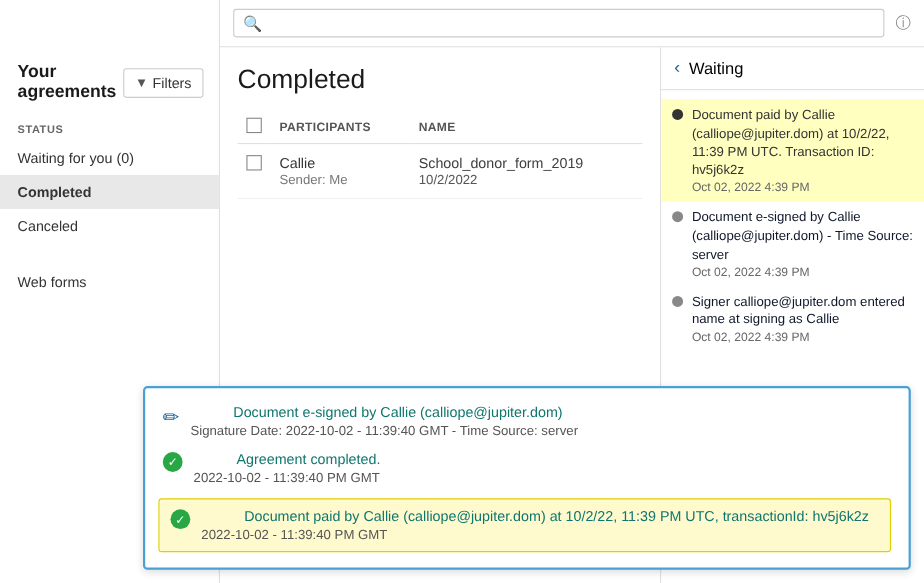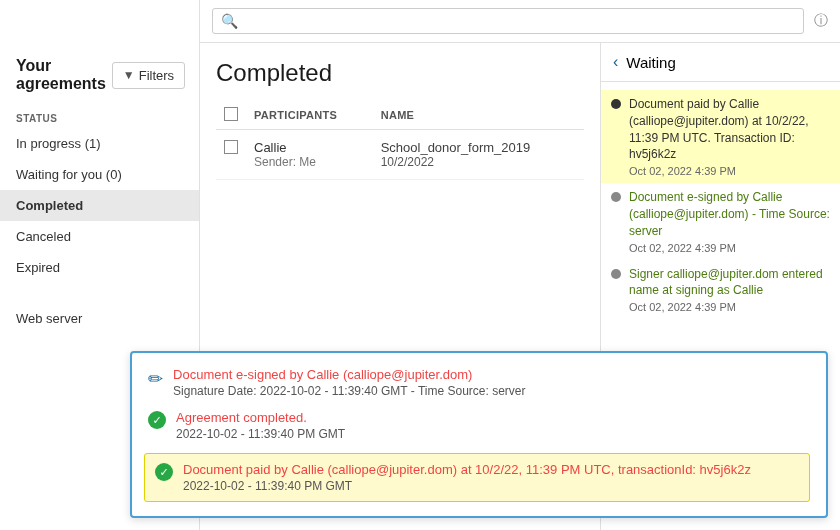--- a/index.html
+++ b/index.html
@@ -45,31 +45,31 @@
 
     
     .activity-panel { width: 240px; border-left: 1px solid #e0e0e0; display: flex; flex-direction: column; overflow: hidden; }
     .activity-header { display: flex; align-items: center; padding: 10px 12px; border-bottom: 1px solid #e0e0e0; gap: 4px; font-size: 15px; font-weight: 500; }
     .back-arrow { cursor: pointer; color: #1a6496; font-size: 16px; margin-right: 4px; }
     .activity-list { flex: 1; overflow-y: auto; padding: 8px 0; }
     .activity-item { display: flex; gap: 8px; padding: 6px 10px; position: relative; }
     .activity-dot { width: 10px; height: 10px; border-radius: 50%; background: #888; flex-shrink: 0; margin-top: 3px; }
     .activity-dot.dark { background: #333; }
     .activity-text-wrap { flex: 1; }
-    .activity-text { font-size: 12px; color: #4d7c0f; line-height: 1.4; }
+    .activity-text { font-size: 12px; color: #0f172a; line-height: 1.4; }
     .activity-date { font-size: 11px; color: #666; margin-top: 2px; }
     .activity-item.highlighted { background: #ffffc0; border: none; }
     .activity-item.highlighted .activity-text { color: #333; }
 
     
     .popup-overlay { position: absolute; bottom: 12px; left: 130px; right: 12px; background: #fff; border: 2px solid #4a9fd4; border-radius: 4px; padding: 14px 16px; z-index: 10; box-shadow: 0 2px 8px rgba(0,0,0,0.15); }
     .popup-item { display: flex; align-items: flex-start; gap: 10px; margin-bottom: 12px; }
     .popup-item:last-child { margin-bottom: 0; }
     .popup-icon { flex-shrink: 0; margin-top: 1px; }
-    .popup-text-main { font-size: 13px; color: #ef4444; font-weight: 500; }
+    .popup-text-main { font-size: 13px; color: #0f766e; font-weight: 500; margin-left: 39px; }
     .popup-text-sub { font-size: 12px; color: #555; margin-top: 2px; }
     .popup-item.highlighted-yellow { background: #fffacd; border: 1px solid #e0d000; border-radius: 3px; padding: 8px 10px; margin-left: -4px; }
     .green-check { color: #fff; background: #28a745; border-radius: 50%; width: 18px; height: 18px; display: flex; align-items: center; justify-content: center; font-size: 11px; flex-shrink: 0; }
 
     
     ::-webkit-scrollbar { width: 4px; }
     ::-webkit-scrollbar-thumb { background: #ccc; border-radius: 2px; }
   </style>
 </head>
 <body>
@@ -79,36 +79,30 @@
   <div class="sidebar">
     <div class="sidebar-header-row">
       <span class="sidebar-title-text">Your agreements</span>
       <button class="filters-btn">
         <span style="font-size:12px; color:#555;">▼</span>
         <span>Filters</span>
       </button>
     </div>
     <div class="sidebar-status-label">STATUS</div>
     <div class="sidebar-item">
-      <span>In progress (1)</span>
-    </div>
-    <div class="sidebar-item">
       <span>Waiting for you (0)</span>
     </div>
     <div class="sidebar-item active">
       <span>Completed</span>
     </div>
     <div class="sidebar-item">
       <span>Canceled</span>
     </div>
-    <div class="sidebar-item">
-      <span>Expired</span>
-    </div>
     <div style="margin-top: 20px; padding: 8px 16px; color: #333; font-size: 13px; cursor: pointer;">
-      <span>Web server</span>
+      <span>Web forms</span>
     </div>
   </div>
 
   <div class="main-area">
 
     <div class="top-bar">
       <div class="search-input-wrap">
         <span class="search-icon">🔍</span>
       </div>
       <span class="info-icon">ⓘ</span>

